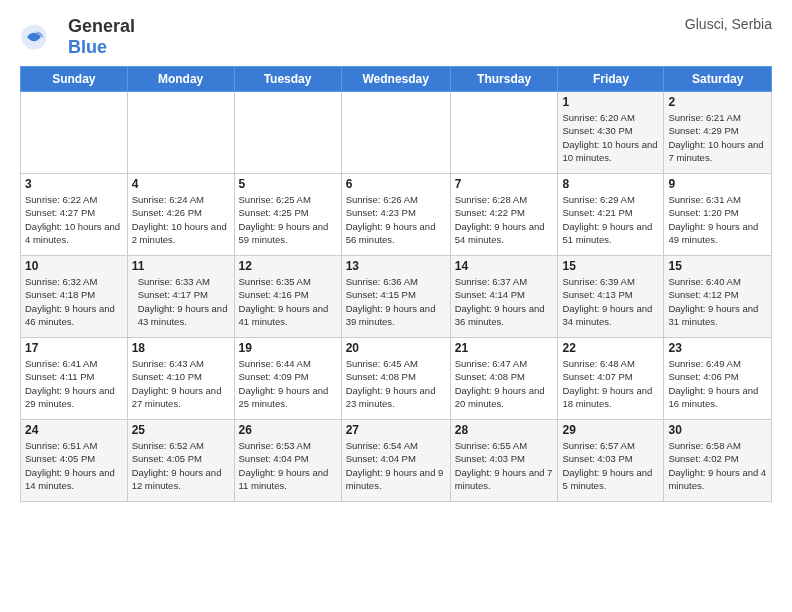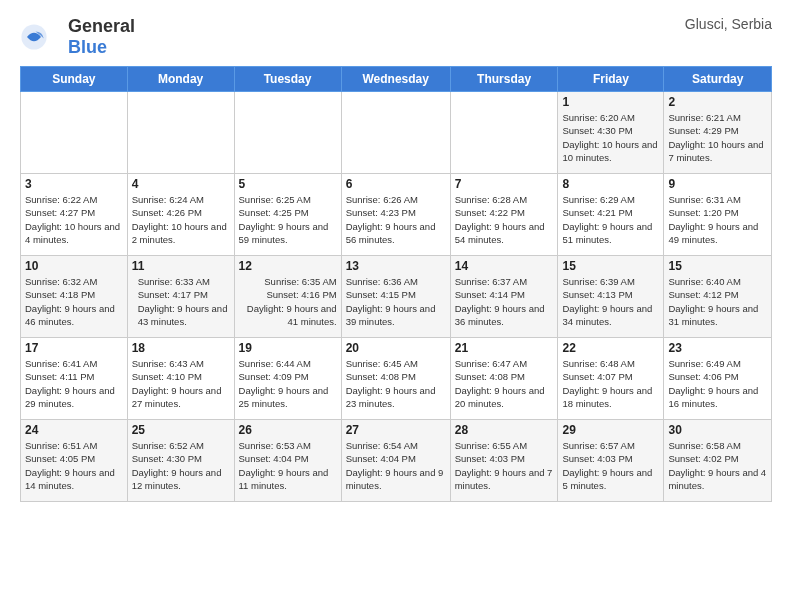--- a/index.html
+++ b/index.html
@@ -203,21 +203,21 @@
 Daylight: 9 hours and 46 minutes.</div>
           </td>
           <td>
             <span class="day-num">11</span>
             <div class="day-info" style="white-space: pre-line; margin-left: 6px;">Sunrise: 6:33 AM
 Sunset: 4:17 PM
 Daylight: 9 hours and 43 minutes.</div>
           </td>
           <td>
             <span class="day-num">12</span>
-            <div class="day-info" style="white-space: pre-line; text-align: right;">Sunrise: 6:35 AM
+            <div class="day-info" style="white-space: pre-line;">Sunrise: 6:35 AM
 Sunset: 4:16 PM
 Daylight: 9 hours and 41 minutes.</div>
           </td>
           <td>
             <span class="day-num">13</span>
             <div class="day-info" style="white-space: pre-line;">Sunrise: 6:36 AM
 Sunset: 4:15 PM
 Daylight: 9 hours and 39 minutes.</div>
           </td>
           <td>
@@ -286,21 +286,21 @@
         <tr>
           <td>
             <span class="day-num">24</span>
             <div class="day-info" style="white-space: pre-line;">Sunrise: 6:51 AM
 Sunset: 4:05 PM
 Daylight: 9 hours and 14 minutes.</div>
           </td>
           <td>
             <span class="day-num">25</span>
             <div class="day-info" style="white-space: pre-line;">Sunrise: 6:52 AM
-Sunset: 4:30 PM
+Sunset: 4:05 PM
 Daylight: 9 hours and 12 minutes.</div>
           </td>
           <td>
             <span class="day-num">26</span>
             <div class="day-info" style="white-space: pre-line;">Sunrise: 6:53 AM
 Sunset: 4:04 PM
 Daylight: 9 hours and 11 minutes.</div>
           </td>
           <td>
             <span class="day-num">27</span>

